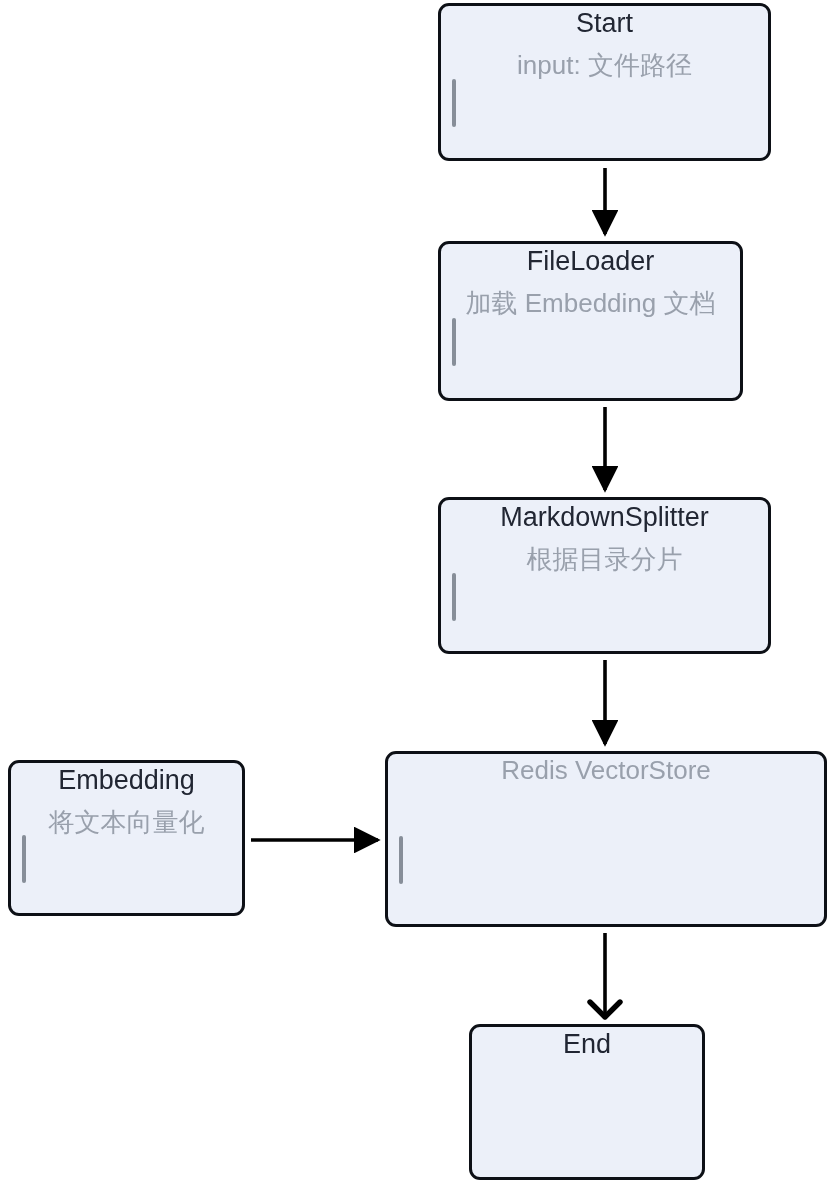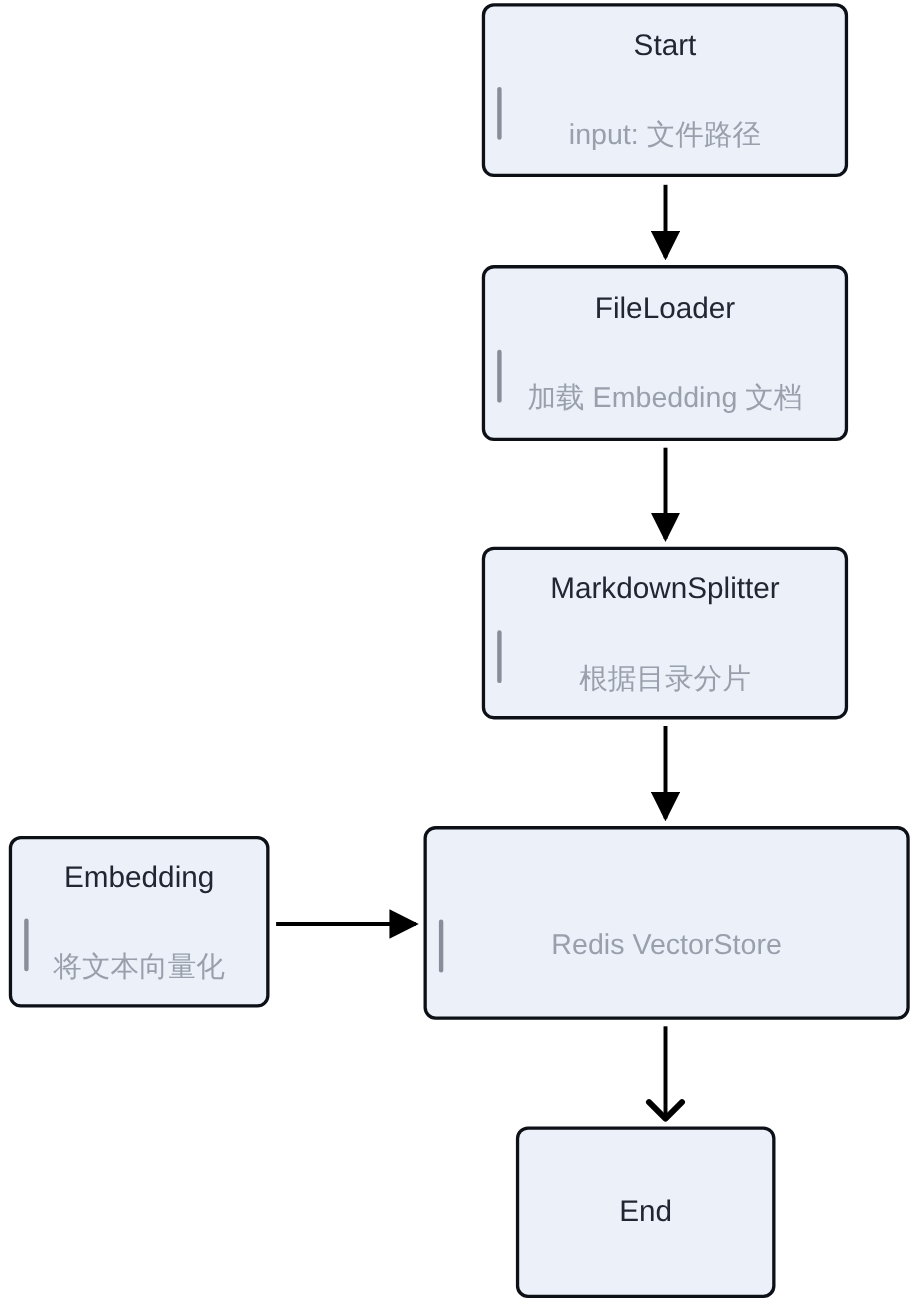--- a/index.html
+++ b/index.html
@@ -46,50 +46,49 @@
   }
   .node{
     position:absolute;
     box-sizing:border-box;
     background:var(--node-fill);
     border:3.5px solid var(--node-border);
     border-radius:11px;
     display:flex;
     flex-direction:column;
     align-items:center;
-    justify-content:center;
+    justify-content:flex-start;
     gap:8px;
     text-align:center;
   }
   .node .title{
     font-size:27px;
     line-height:1.3;
     color:var(--title-text);
     white-space:nowrap;
   }
   .node .subtitle{
     font-size:26px;
     line-height:1.3;
     color:var(--subtitle-text);
     white-space:nowrap;
-    margin-top:39px;
   }
   .node .subtitle:empty{display:none;}
   .node .bar{
     position:absolute;
     left:11px;
     top:50%;
     transform:translateY(calc(-50% + 21px));
     width:4px;
     height:48px;
     border-radius:2px;
     background:var(--subtitle-bar);
   }
   #n-start     {left:438px; top:3px;    width:333px; height:158px;}
-  #n-fileloader{left:438px; top:241px;  width:333px; height:160px;}
+  #n-fileloader{left:438px; top:241px;  width:305px; height:160px;}
   #n-splitter  {left:438px; top:497px;  width:333px; height:157px;}
   #n-embedding {left:8px;   top:760px;  width:237px; height:156px;}
   #n-redis     {left:385px; top:751px;  width:442px; height:176px;}
   #n-end       {left:469px; top:1024px; width:236px; height:156px;}
 </style>
 </head>
 <body>
 
 <div class="canvas">
 

